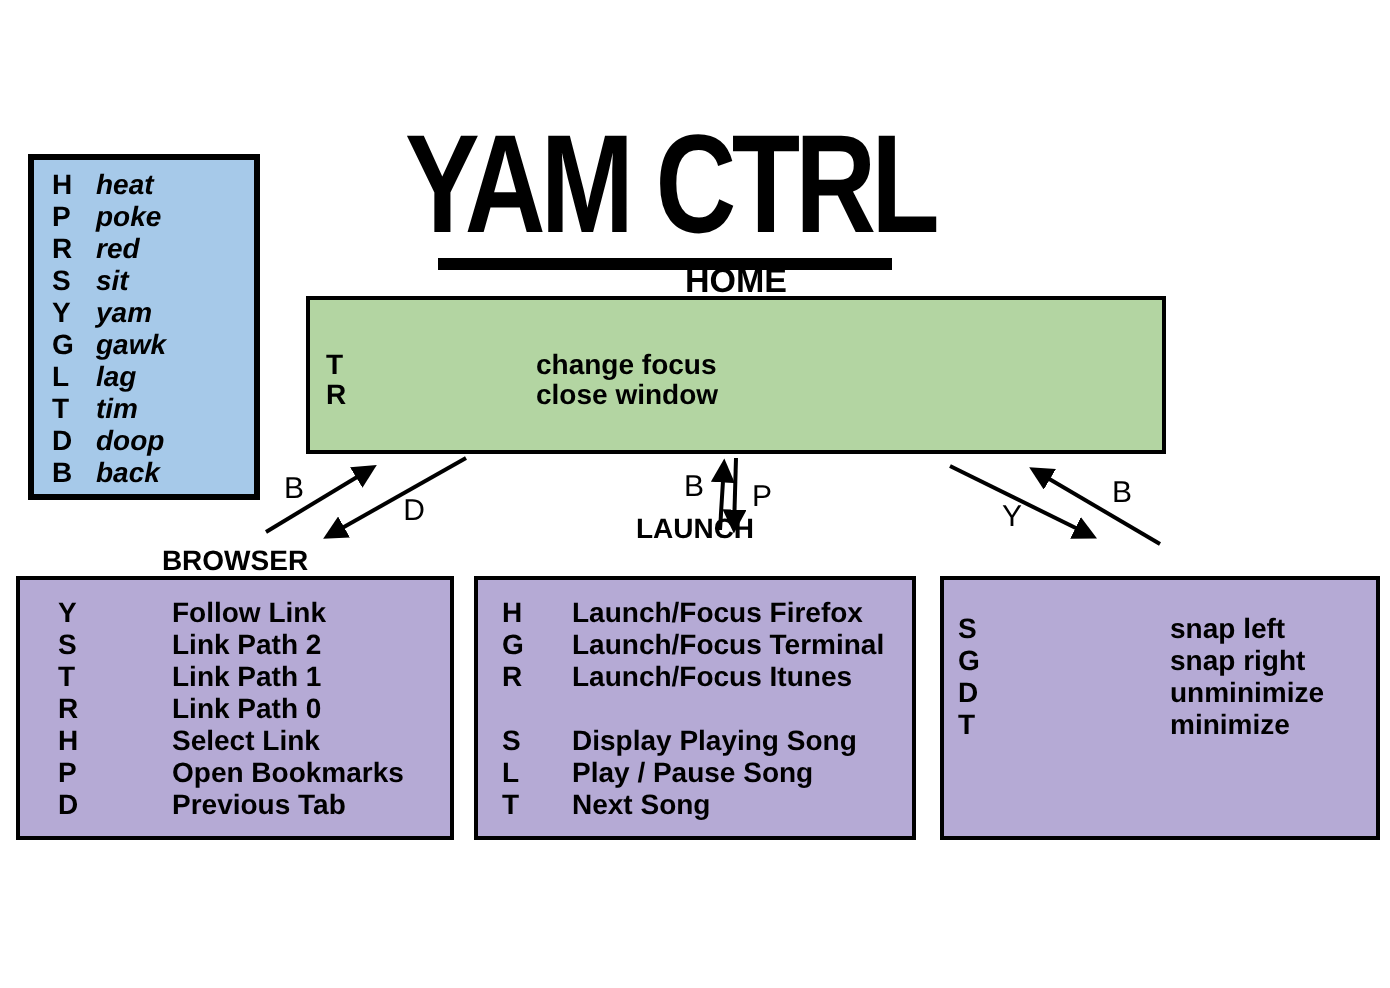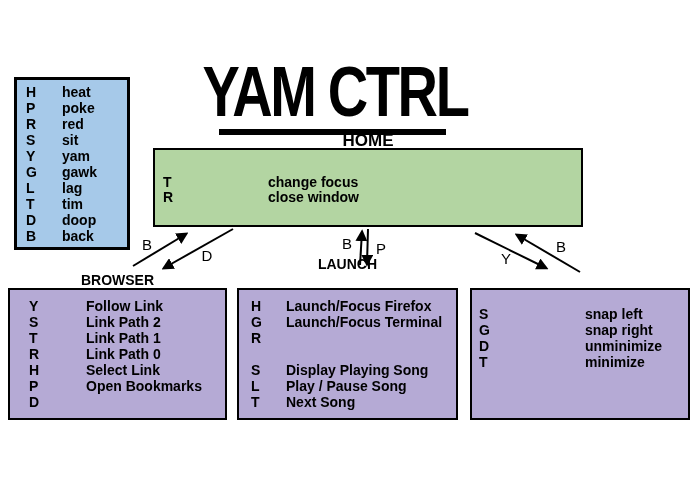--- a/index.html
+++ b/index.html
@@ -16,21 +16,21 @@
   }
   .title-underline{position:absolute;left:219px;top:129px;width:227px;height:6px;background:#000;}
   
   .legend{
     position:absolute;left:14px;top:77px;width:116px;height:173px;
     background:#a6c9e9;border:3px solid #000;box-sizing:border-box;
     padding-top:4px;
   }
   .lrow{display:flex;height:16px;line-height:16px;font-size:14px;font-weight:bold;padding-left:9px;}
   .lk{width:22px;}
-  .lw{margin-left:14px;}
+  .lw{font-style:italic;}
   
   .home-label,.panel-label{
     position:absolute;height:15px;line-height:15px;text-align:center;
     font-size:14px;font-weight:bold;
   }
   .home-label{left:153px;top:133px;width:430px;font-size:17px;}
   .home-box{
     position:absolute;left:153px;top:148px;width:430px;height:79px;
     background:#b3d5a2;border:2px solid #000;box-sizing:border-box;padding-top:25px;
   }
@@ -167,35 +167,37 @@
     <div class="prow">
         <span class="pk">H</span>
         <span>Select Link</span>
       </div>
     <div class="prow">
         <span class="pk">P</span>
         <span>Open Bookmarks</span>
       </div>
     <div class="prow">
         <span class="pk">D</span>
+        <span>Previous Tab</span>
       </div>
   </div>
 
   <div class="panel-label launch">LAUNCH</div>
   <div class="panel launch">
     <div class="prow">
         <span class="pk">H</span>
         <span>Launch/Focus Firefox</span>
       </div>
     <div class="prow">
         <span class="pk">G</span>
         <span>Launch/Focus Terminal</span>
       </div>
     <div class="prow">
         <span class="pk">R</span>
+        <span>Launch/Focus Itunes</span>
       </div>
     <div class="row-gap"></div>
     <div class="prow">
         <span class="pk">S</span>
         <span>Display Playing Song</span>
       </div>
     <div class="prow">
         <span class="pk">L</span>
         <span>Play / Pause Song</span>
       </div>

